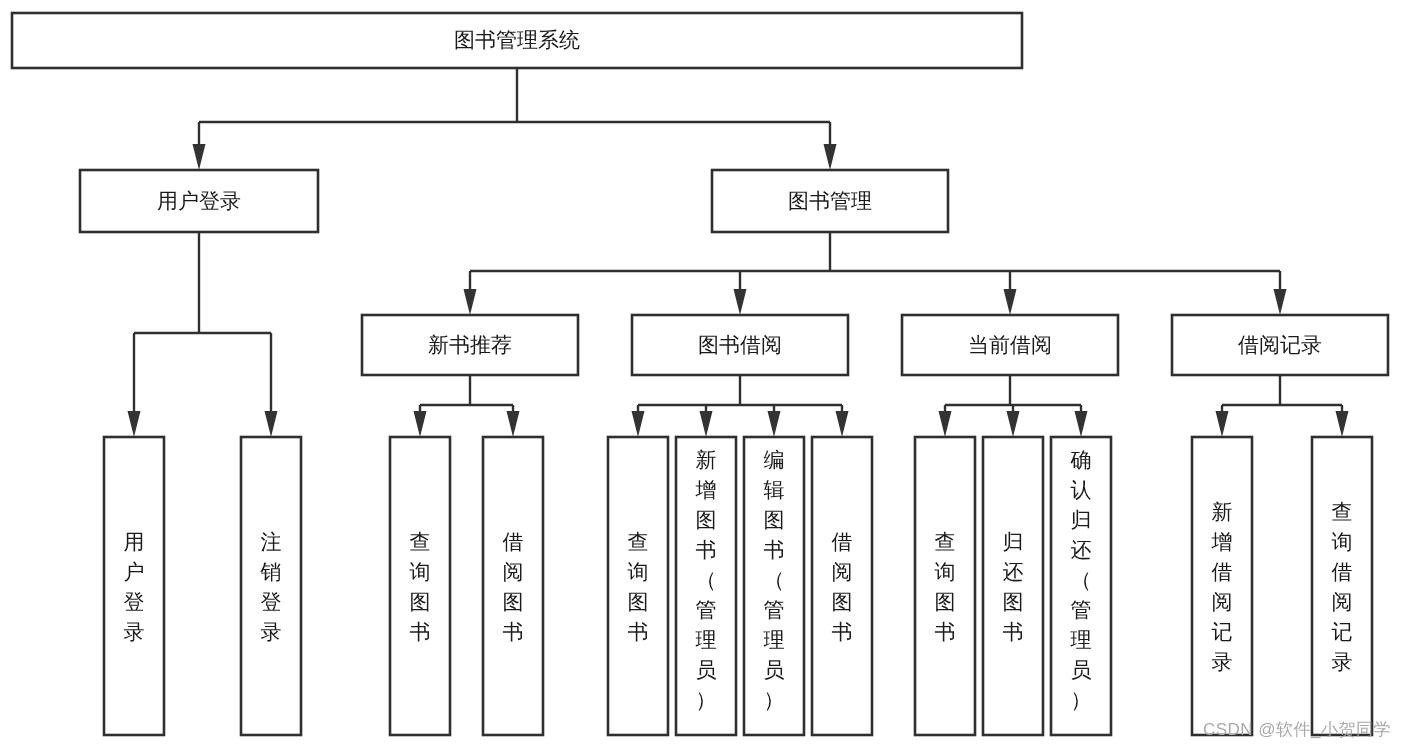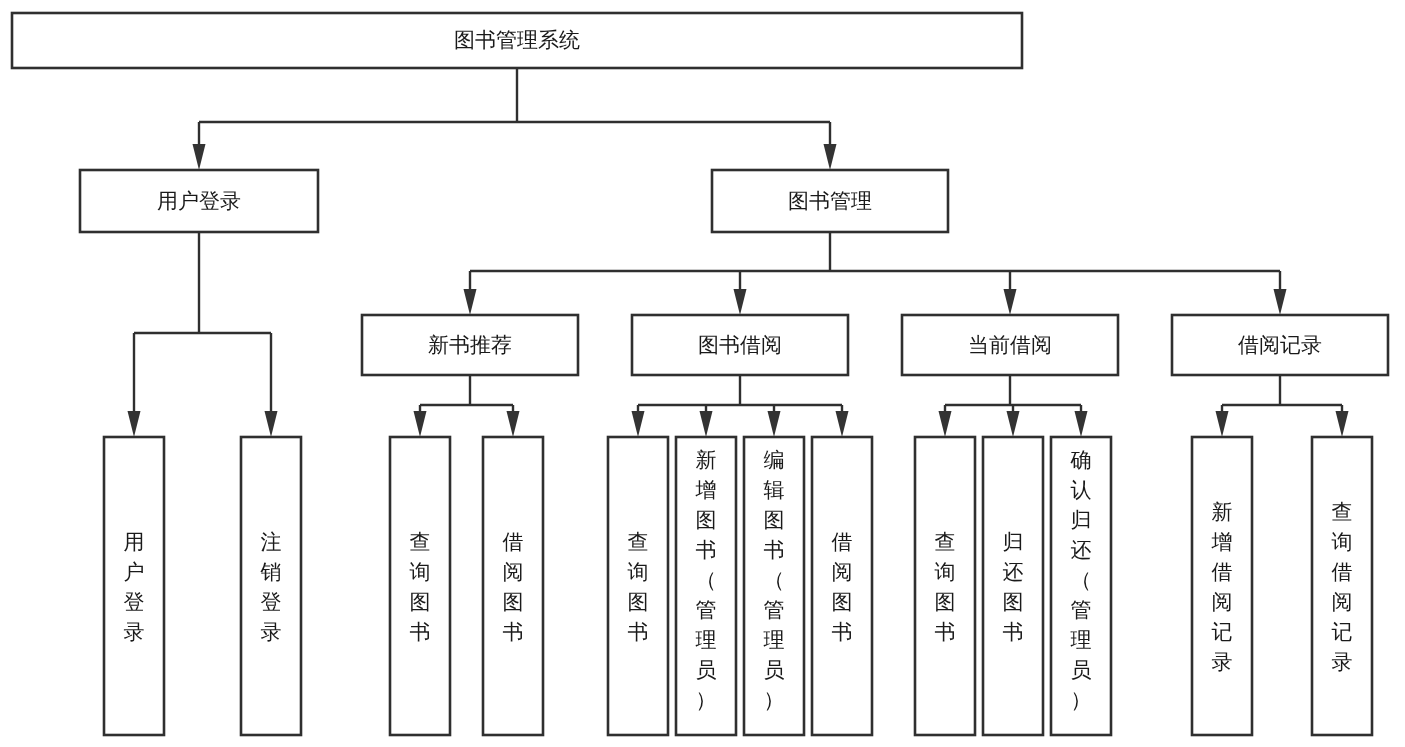--- a/index.html
+++ b/index.html
@@ -216,13 +216,14 @@
         <g>
           <rect x="1192" y="437" width="60" height="298" class="node-box"></rect>
           <text x="1222" y="519.4" class="node-label-v"><tspan x="1222" dy="0">新</tspan><tspan x="1222" dy="30">增</tspan><tspan x="1222" dy="30">借</tspan><tspan x="1222" dy="30">阅</tspan><tspan x="1222" dy="30">记</tspan><tspan x="1222" dy="30">录</tspan></text>
         </g>
         <g>
           <rect x="1312" y="437" width="60" height="298" class="node-box"></rect>
           <text x="1342" y="519.4" class="node-label-v"><tspan x="1342" dy="0">查</tspan><tspan x="1342" dy="30">询</tspan><tspan x="1342" dy="30">借</tspan><tspan x="1342" dy="30">阅</tspan><tspan x="1342" dy="30">记</tspan><tspan x="1342" dy="30">录</tspan></text>
         </g>
       </g>
   </svg>
+  <div class="watermark">CSDN @软件_小贺同学</div>
 </div>
 
 </body></html>

